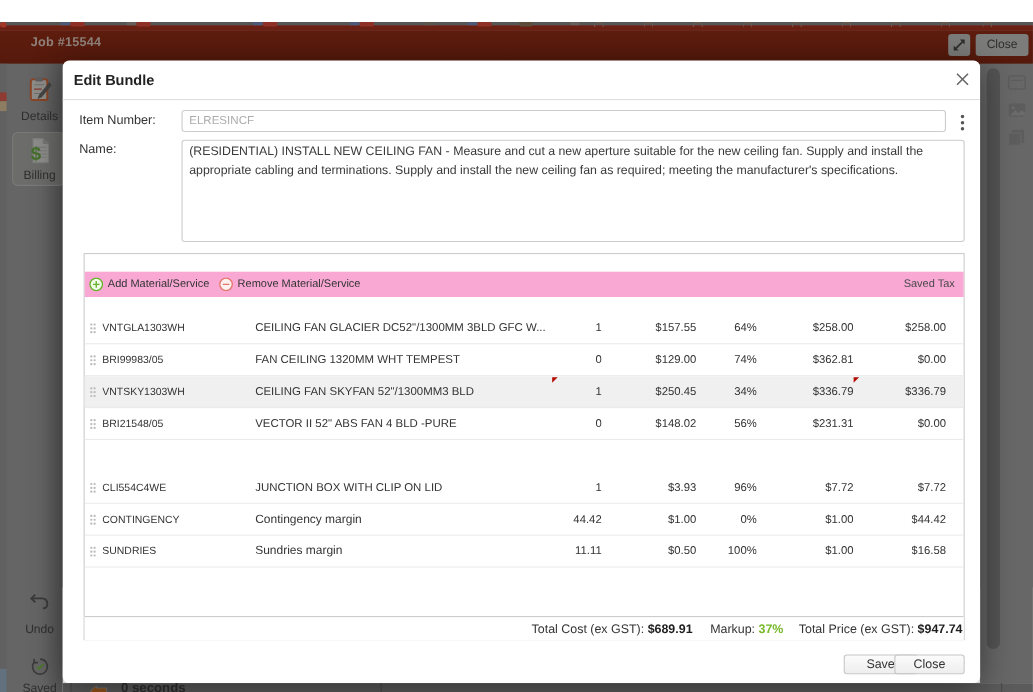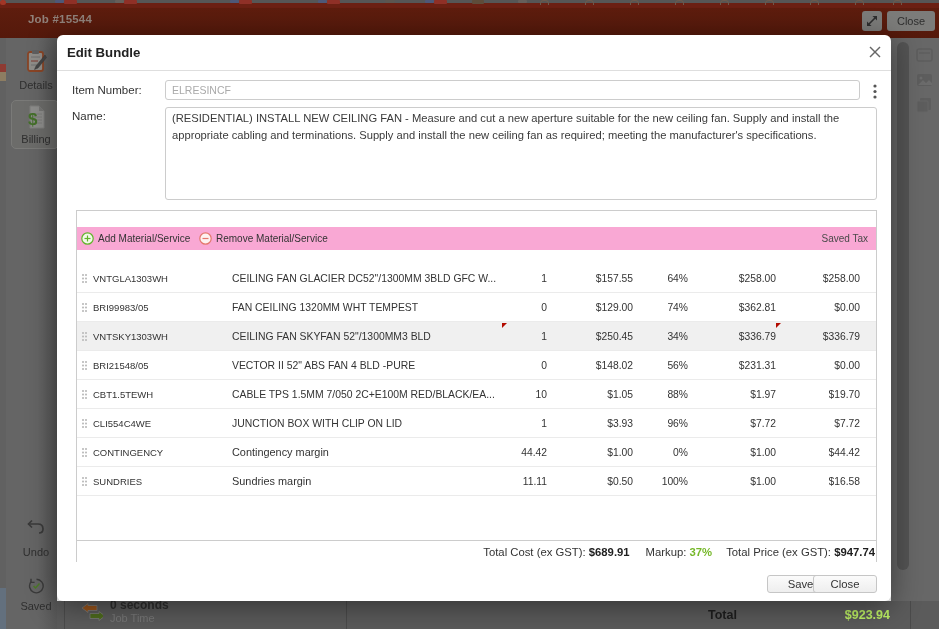--- a/index.html
+++ b/index.html
@@ -1,17 +1,17 @@
 <!DOCTYPE html>
 <html><head>
 <meta charset="utf-8">
 <style>
 * { margin:0; padding:0; box-sizing:border-box; }
 html,body { width:939px; height:629px; overflow:hidden; font-family:"Liberation Sans", sans-serif; }
-#page { position:relative; width:939px; height:514px; background:#696969; }
+#page { position:relative; width:939px; height:514px; background:#696969;margin-top:20px; }
 .abs { position:absolute; }
 
 
 #topstrip { left:0; top:0; width:939px; height:3px; background:#565656; }
 #redstrip { left:0; top:3px; width:939px; height:5px; background:#6b2013; }
 .chip { position:absolute; top:0; height:3px; border-radius:1px; }
 .lock { position:absolute; top:0px; width:9px; height:5px; border:1.6px solid #6e5b4d; border-bottom:none; border-radius:4px 4px 0 0; }
 #jobbar { left:0; top:8px; width:939px; height:30px; background:linear-gradient(#5e1d0e,#55190b); }
 #jobtitle { left:28px; top:13px; font-size:11.5px; font-weight:bold; color:#90817a; letter-spacing:0.2px; }
 #expandbtn { left:862px; top:11px; width:20px; height:20px; background:#7c7c7a; border-radius:3px; }
@@ -262,30 +262,20 @@
       <div class="row" style="top:140px;">
           <span class="drag"></span>
         <div class="cell c-code">BRI21548/05</div>
           <div class="cell c-name">VECTOR II 52" ABS FAN 4 BLD -PURE</div>
         <div class="cell c-qty">0</div>
           <div class="cell c-cost">$148.02</div>
           <div class="cell c-mk">56%</div>
           <div class="cell c-price">$231.31</div>
           <div class="cell c-tot">$0.00</div>
         </div>
-      <div class="row" style="top:169px;">
-          <span class="drag"></span>
-        <div class="cell c-code">CBT1.5TEWH</div>
-          <div class="cell c-name">CABLE TPS 1.5MM 7/050 2C+E100M RED/BLACK/EA...</div>
-        <div class="cell c-qty">10</div>
-          <div class="cell c-cost">$1.05</div>
-          <div class="cell c-mk">88%</div>
-          <div class="cell c-price">$1.97</div>
-          <div class="cell c-tot">$19.70</div>
-        </div>
       <div class="row" style="top:198px;">
           <span class="drag"></span>
         <div class="cell c-code">CLI554C4WE</div>
           <div class="cell c-name">JUNCTION BOX WITH CLIP ON LID</div>
         <div class="cell c-qty">1</div>
           <div class="cell c-cost">$3.93</div>
           <div class="cell c-mk">96%</div>
           <div class="cell c-price">$7.72</div>
           <div class="cell c-tot">$7.72</div>
         </div>

